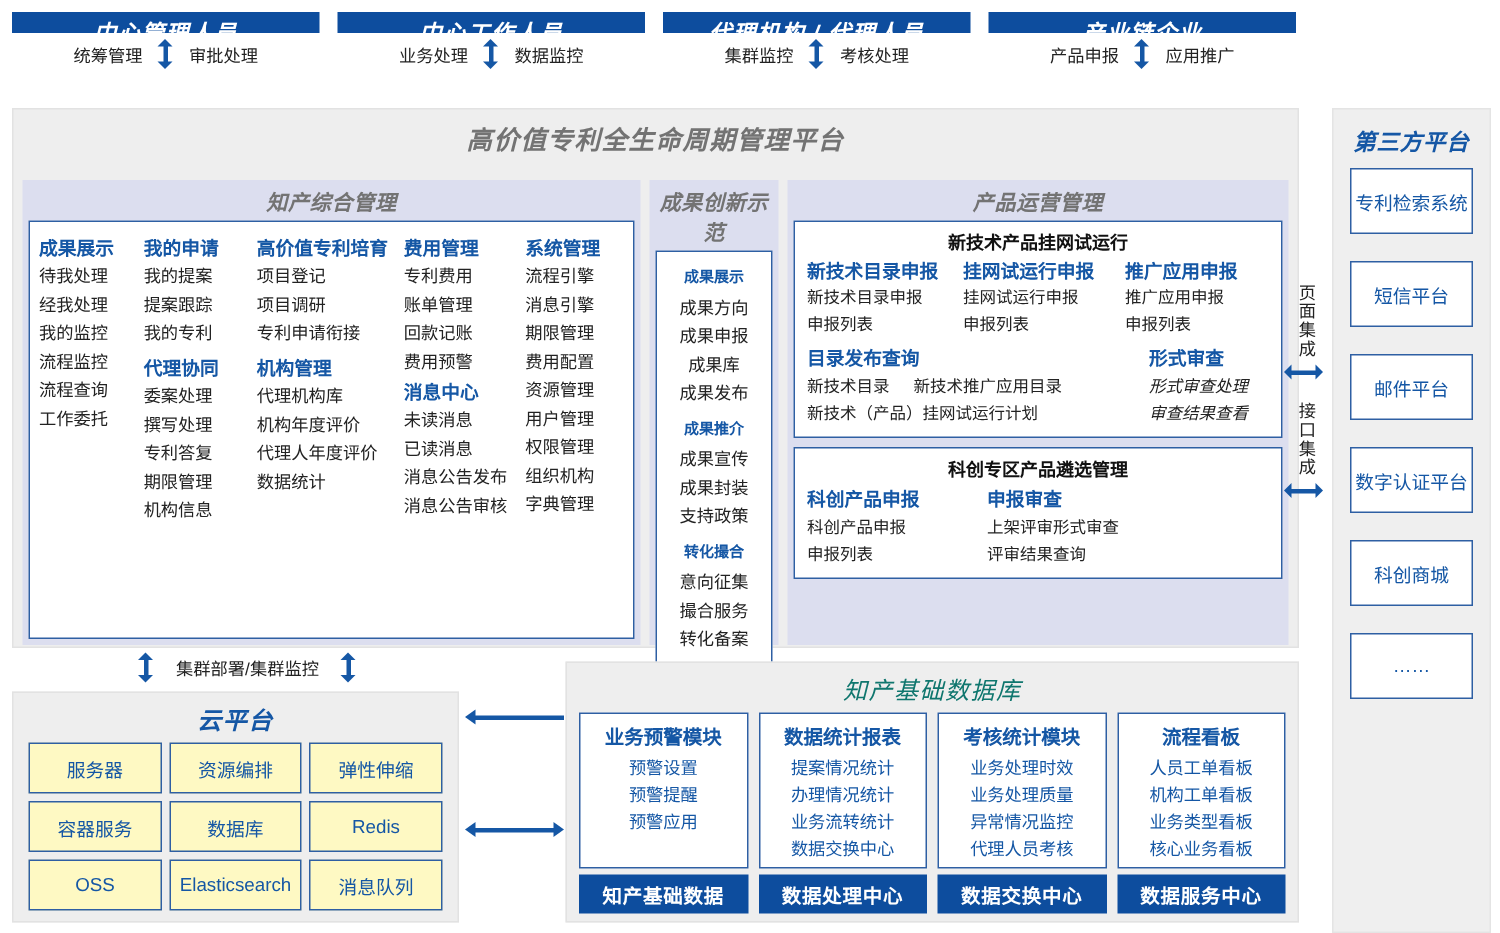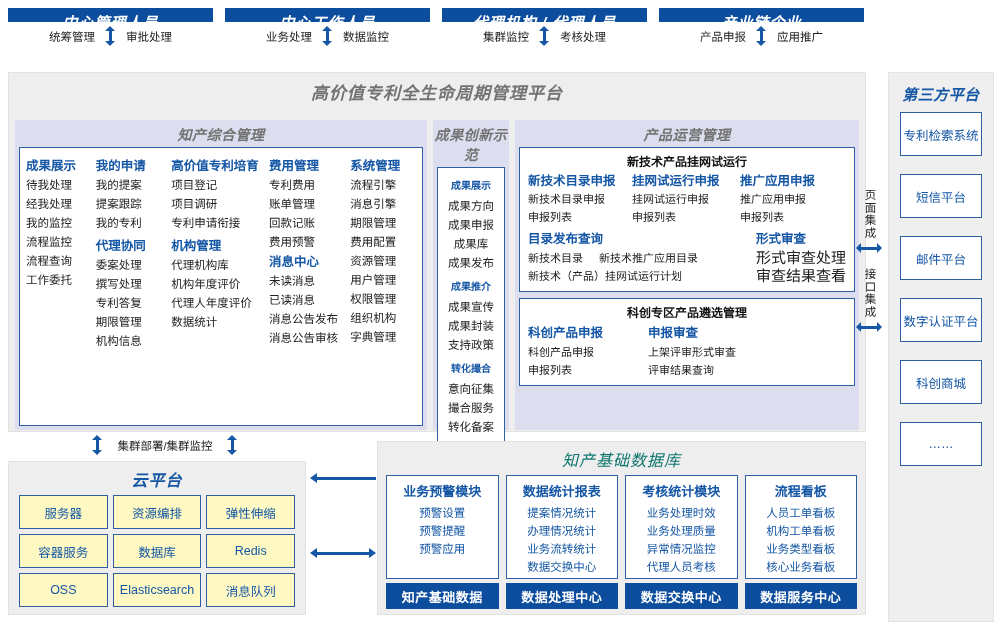--- a/index.html
+++ b/index.html
@@ -73,21 +73,21 @@
   .duo .dcol{display:flex;flex-direction:column;}
   .duo .dcol h5{margin:0;font-size:12.5px;font-weight:bold;color:#1557a5;line-height:19px;white-space:nowrap;}
   .duo .dcol span{font-size:11px;color:#222;line-height:18px;white-space:nowrap;}
   .d1{width:120px;}
   .d2{width:140px;}
   .pubrow{display:flex;margin-top:4px;gap:16px;}
   .publeft{width:212px;}
   .publeft h5{margin:0;font-size:12.5px;font-weight:bold;color:#1557a5;line-height:19px;}
   .publeft .line{font-size:11px;color:#222;line-height:18px;white-space:nowrap;}
   .pubright h5{margin:0;font-size:12.5px;font-weight:bold;color:#1557a5;line-height:19px;}
-  .pubright span{display:block;font-size:15px;color:#222;line-height:18px;white-space:nowrap;}
+  .pubright span{display:block;font-size:11px;color:#222;line-height:18px;white-space:nowrap;font-style:italic;}
   .publeft .line em{font-style:normal;display:inline-block;}
   .sp{display:inline-block;width:16px;}
 
   
   .intstrip{position:absolute;left:852px;top:96px;width:34px;height:330px;display:flex;flex-direction:column;align-items:center;justify-content:center;gap:14px;}
   .intblk{display:flex;flex-direction:column;align-items:center;}
   .vtext{writing-mode:vertical-rl;text-orientation:upright;font-size:11.5px;color:#222;letter-spacing:1px;line-height:13px;}
   .hbiarrow{margin-top:4px;width:26px;height:11px;position:relative;}
   .hbiarrow:before{content:"";position:absolute;top:4px;left:4px;width:18px;height:3px;background:#1557a5;}
   .hbiarrow:after{content:"";position:absolute;left:0;top:0;width:0;height:0;

